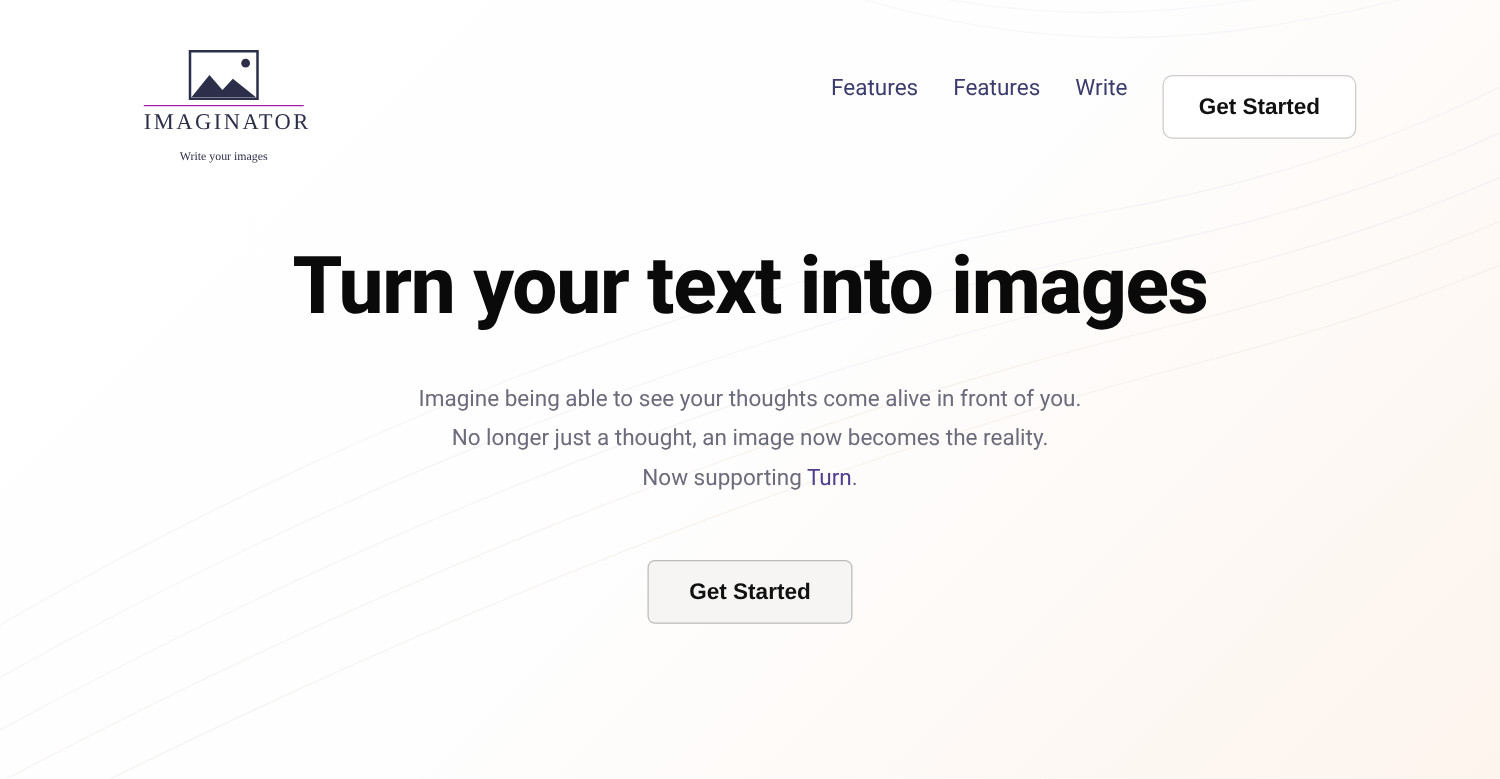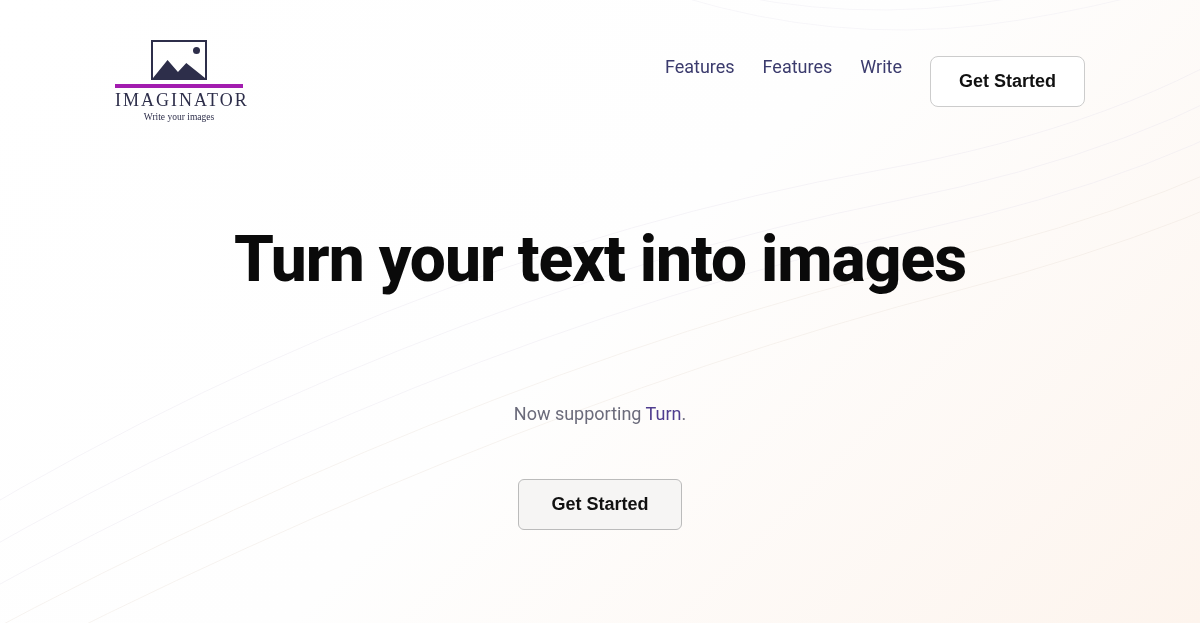--- a/index.html
+++ b/index.html
@@ -78,30 +78,30 @@
       left: 0;
       width: 100%;
       height: 24px;
     }
     .logo-brand {
       font-family: "Georgia", serif;
       font-size: 18px;
       letter-spacing: 2px;
       font-weight: 500;
       color: #2d2e4a;
-      border-top: 4px solid #a21caf;
+      border-top: 1px solid #a21caf;
       padding-top: 2px;
       width: 128px;
       text-align: center;
     }
     .logo-tagline {
       font-family: "Georgia", serif;
       font-size: 9.5px;
       color: #2d2e4a;
-      margin-top: 1px;
+      margin-top: 13px;
     }
     
     .nav {
       display: flex;
       align-items: flex-start;
       gap: 28px;
     }
     .nav-link {
       color: #3b3b6d;
       font-size: 18px;
@@ -115,21 +115,21 @@
       padding: 14px 28px;
       font-size: 18px;
       font-weight: 600;
       color: #111;
       cursor: pointer;
     }
     
     
     .hero {
       text-align: center;
-      margin-top: 100px;
+      margin-top: 60px;
       padding: 0 60px;
     }
     .hero-title {
       font-size: 64px;
       font-weight: 800;
       color: #0a0a0a;
       line-height: 1.2;
       letter-spacing: -1px;
       margin-bottom: 36px;
     }
@@ -187,19 +187,19 @@
       <a class="nav-link">Features</a>
       <a class="nav-link">Features</a>
       <a class="nav-link">Write</a>
       <button class="btn-outline">Get Started</button>
     </nav>
   </header>
 
   <section class="hero">
     <h1 class="hero-title">Turn your text into images</h1>
     <p class="hero-sub">
-      <br>
-      <br>
+      <span>Imagine being able to see your thoughts come alive in front of you.</span><br>
+      <span>No longer just a thought, an image now becomes the reality.</span><br>
       <span>Now supporting </span><a class="flux-link">Turn</a><span>.</span>
     </p>
     <button class="hero-cta">Get Started</button>
   </section>
 </div>
 
 </body></html>

